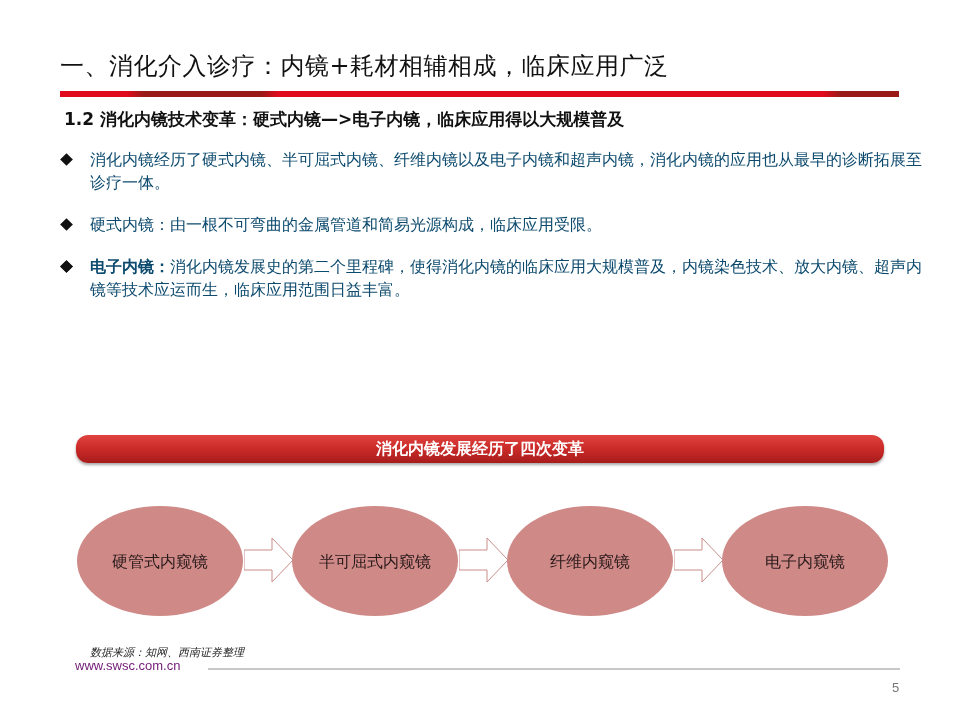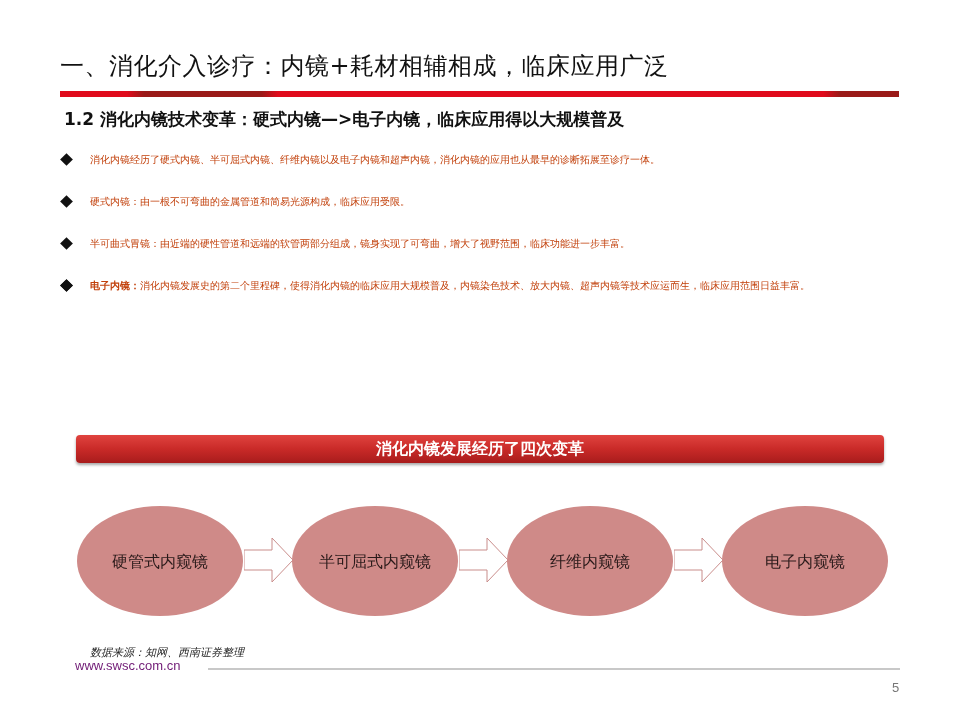--- a/index.html
+++ b/index.html
@@ -16,31 +16,31 @@
   .red-bar {
     position:absolute; left:60px; top:91px; width:839px; height:6px;
     background:linear-gradient(90deg,#e00b1c 0%,#e00b1c 8%,#9a1a18 10%,#9a1a18 24%,#e00b1c 26%,#e00b1c 91%,#9a1a18 93%,#9a1a18 100%);
   }
   .subtitle {
     position:absolute; left:64px; top:108px;
     font-size:17px; font-weight:bold; color:#111;
   }
   .bullets { position:absolute; left:62px; top:148px; width:860px; }
   .bullet {
-    position:relative; padding-left:28px; font-size:10px; line-height:23px;
-    color:#c2410c; margin-bottom:19px;
+    position:relative; padding-left:28px; font-size:16px; line-height:23px;
+    color:#0c4a6e; margin-bottom:19px;
   }
   .bullet .diamond {
     position:absolute; left:0; top:7px; width:9px; height:9px;
     background:#111; transform:rotate(45deg);
   }
   .bullet .lead { font-weight:bold; }
   .banner {
     position:absolute; left:76px; top:435px; width:808px; height:28px;
-    border-radius:4px;
+    border-radius:12px;
     background:linear-gradient(180deg,#e0433f 0%,#c92a28 50%,#a81c1c 100%);
     box-shadow:0 2px 3px rgba(0,0,0,0.35);
     color:#fff; font-weight:bold; font-size:16px;
     display:flex; align-items:center; justify-content:center;
   }
   .flow { position:absolute; left:0; top:500px; width:960px; height:120px; }
   .ellipse {
     position:absolute; width:166px; height:110px; border-radius:50%;
     background:#cf8a88;
     display:flex; flex-direction:row; align-items:center; justify-content:center;
@@ -76,24 +76,20 @@
   <div class="bullet">
     <span class="diamond"></span>
     <span class="lead"></span><span>消化内镜经历了硬式内镜、半可屈式内镜、纤维内镜以及电子内镜和超声内镜，消化内镜的应用也从最早的诊断拓展至诊疗一体。</span>
   </div>
   <div class="bullet">
     <span class="diamond"></span>
     <span class="lead"></span><span>硬式内镜：由一根不可弯曲的金属管道和简易光源构成，临床应用受限。</span>
   </div>
   <div class="bullet">
     <span class="diamond"></span>
-    <span class="lead"></span><span>半可曲式胃镜：由近端的硬性管道和远端的软管两部分组成，镜身实现了可弯曲，增大了视野范围，临床功能进一步丰富。</span>
-  </div>
-  <div class="bullet">
-    <span class="diamond"></span>
     <span class="lead"></span>
   </div>
   <div class="bullet">
     <span class="diamond"></span>
     <span class="lead">电子内镜：</span><span>消化内镜发展史的第二个里程碑，使得消化内镜的临床应用大规模普及，内镜染色技术、放大内镜、超声内镜等技术应运而生，临床应用范围日益丰富。</span>
   </div>
 </div>
 
 <div class="banner">
   <span>消化内镜发展经历了四次变革</span>

